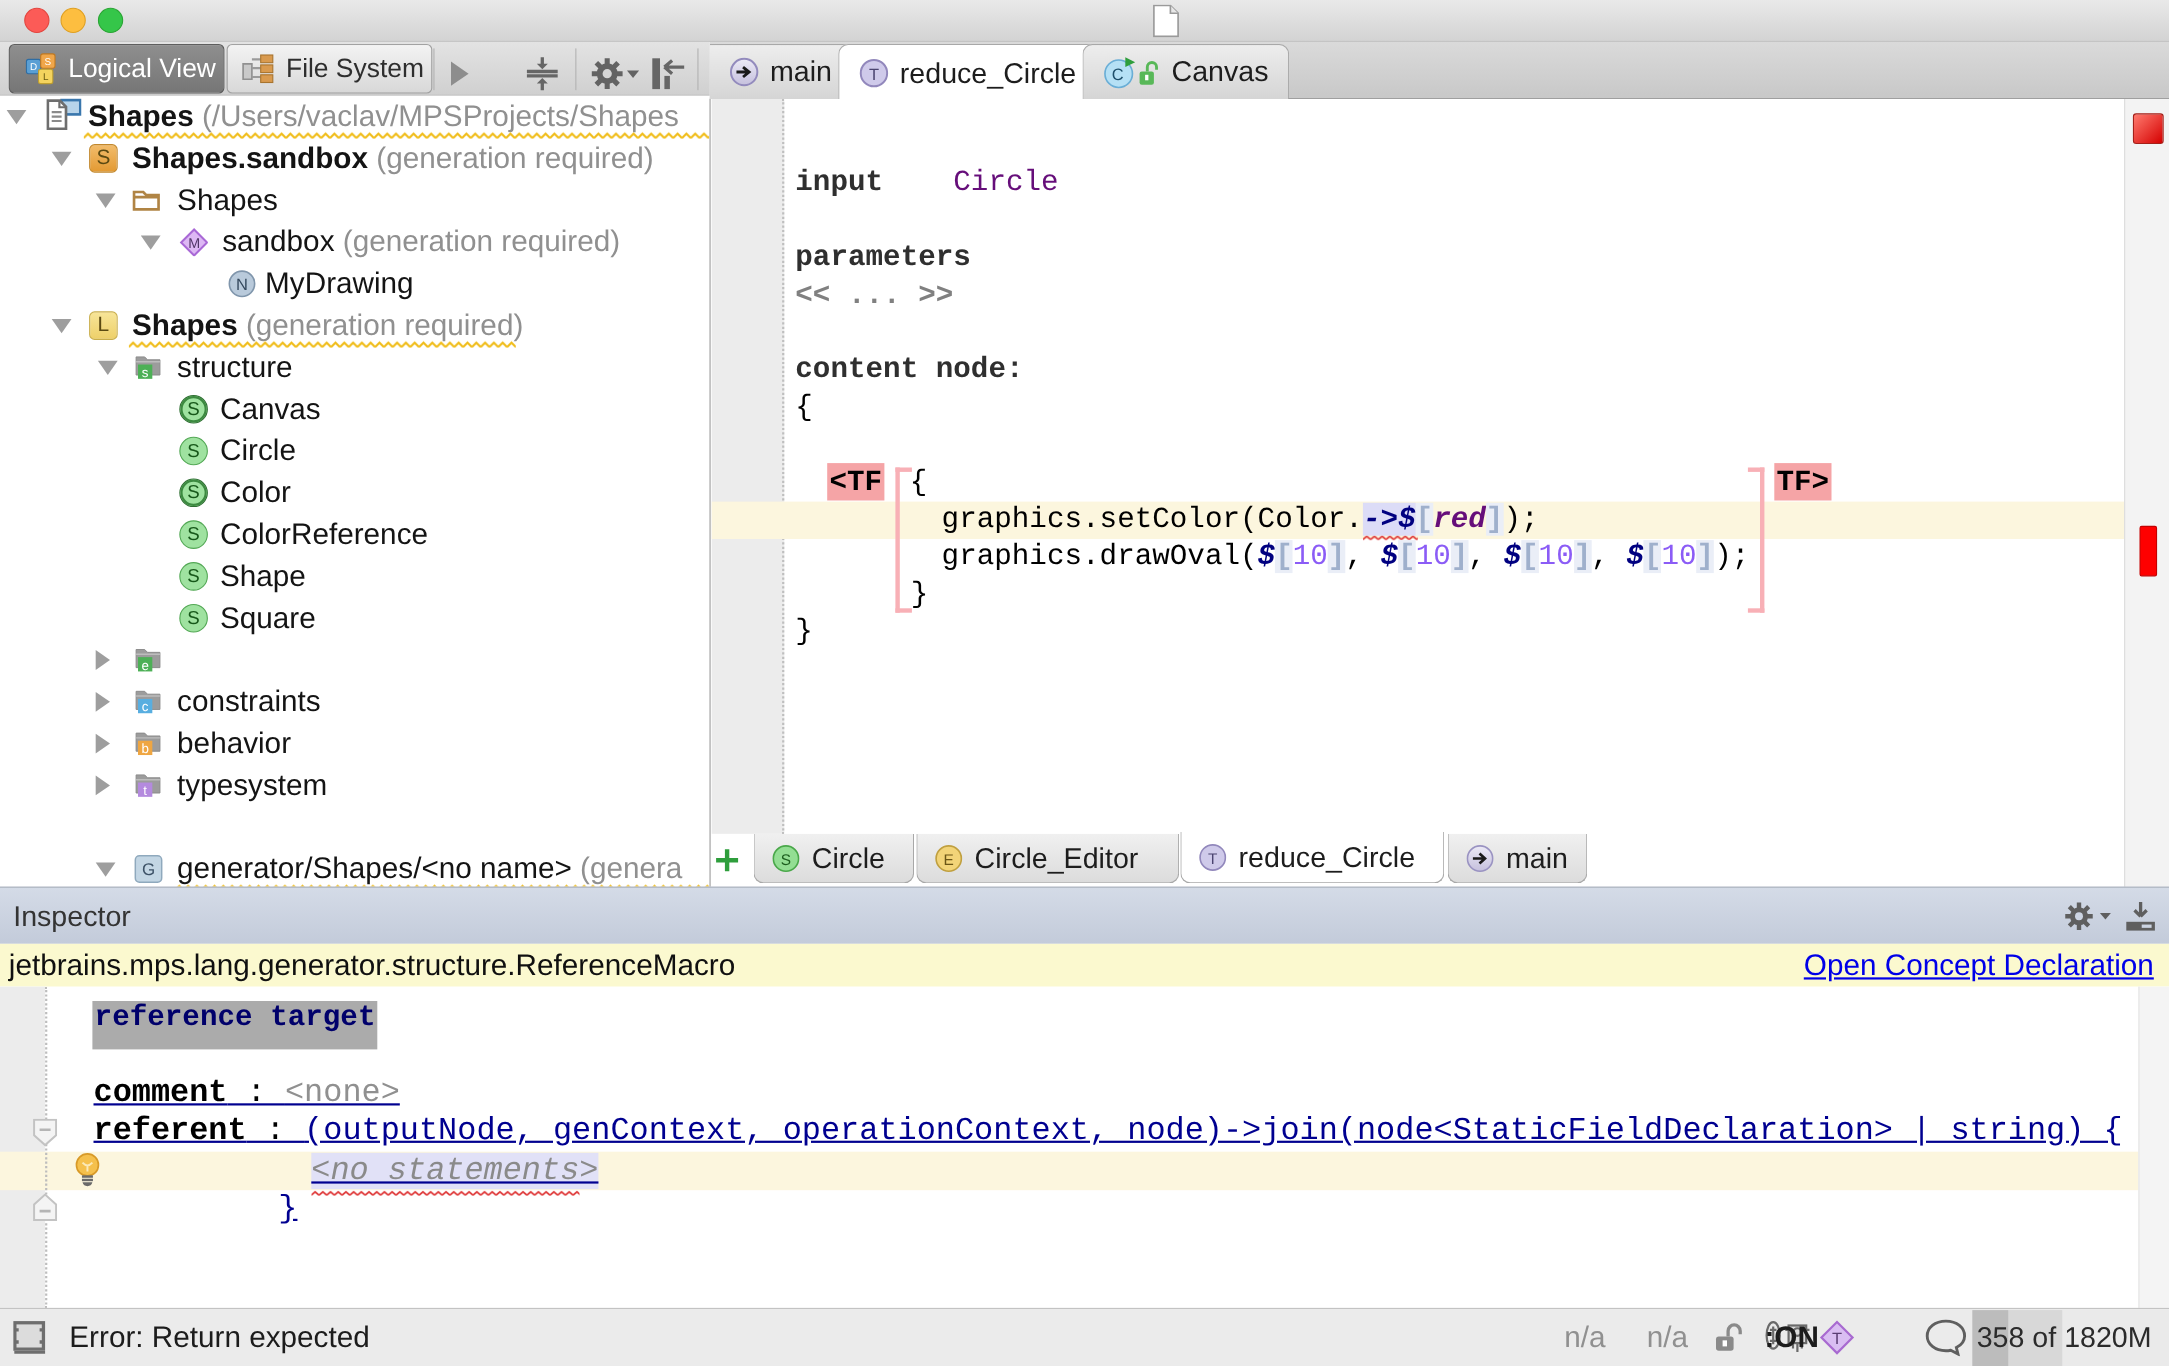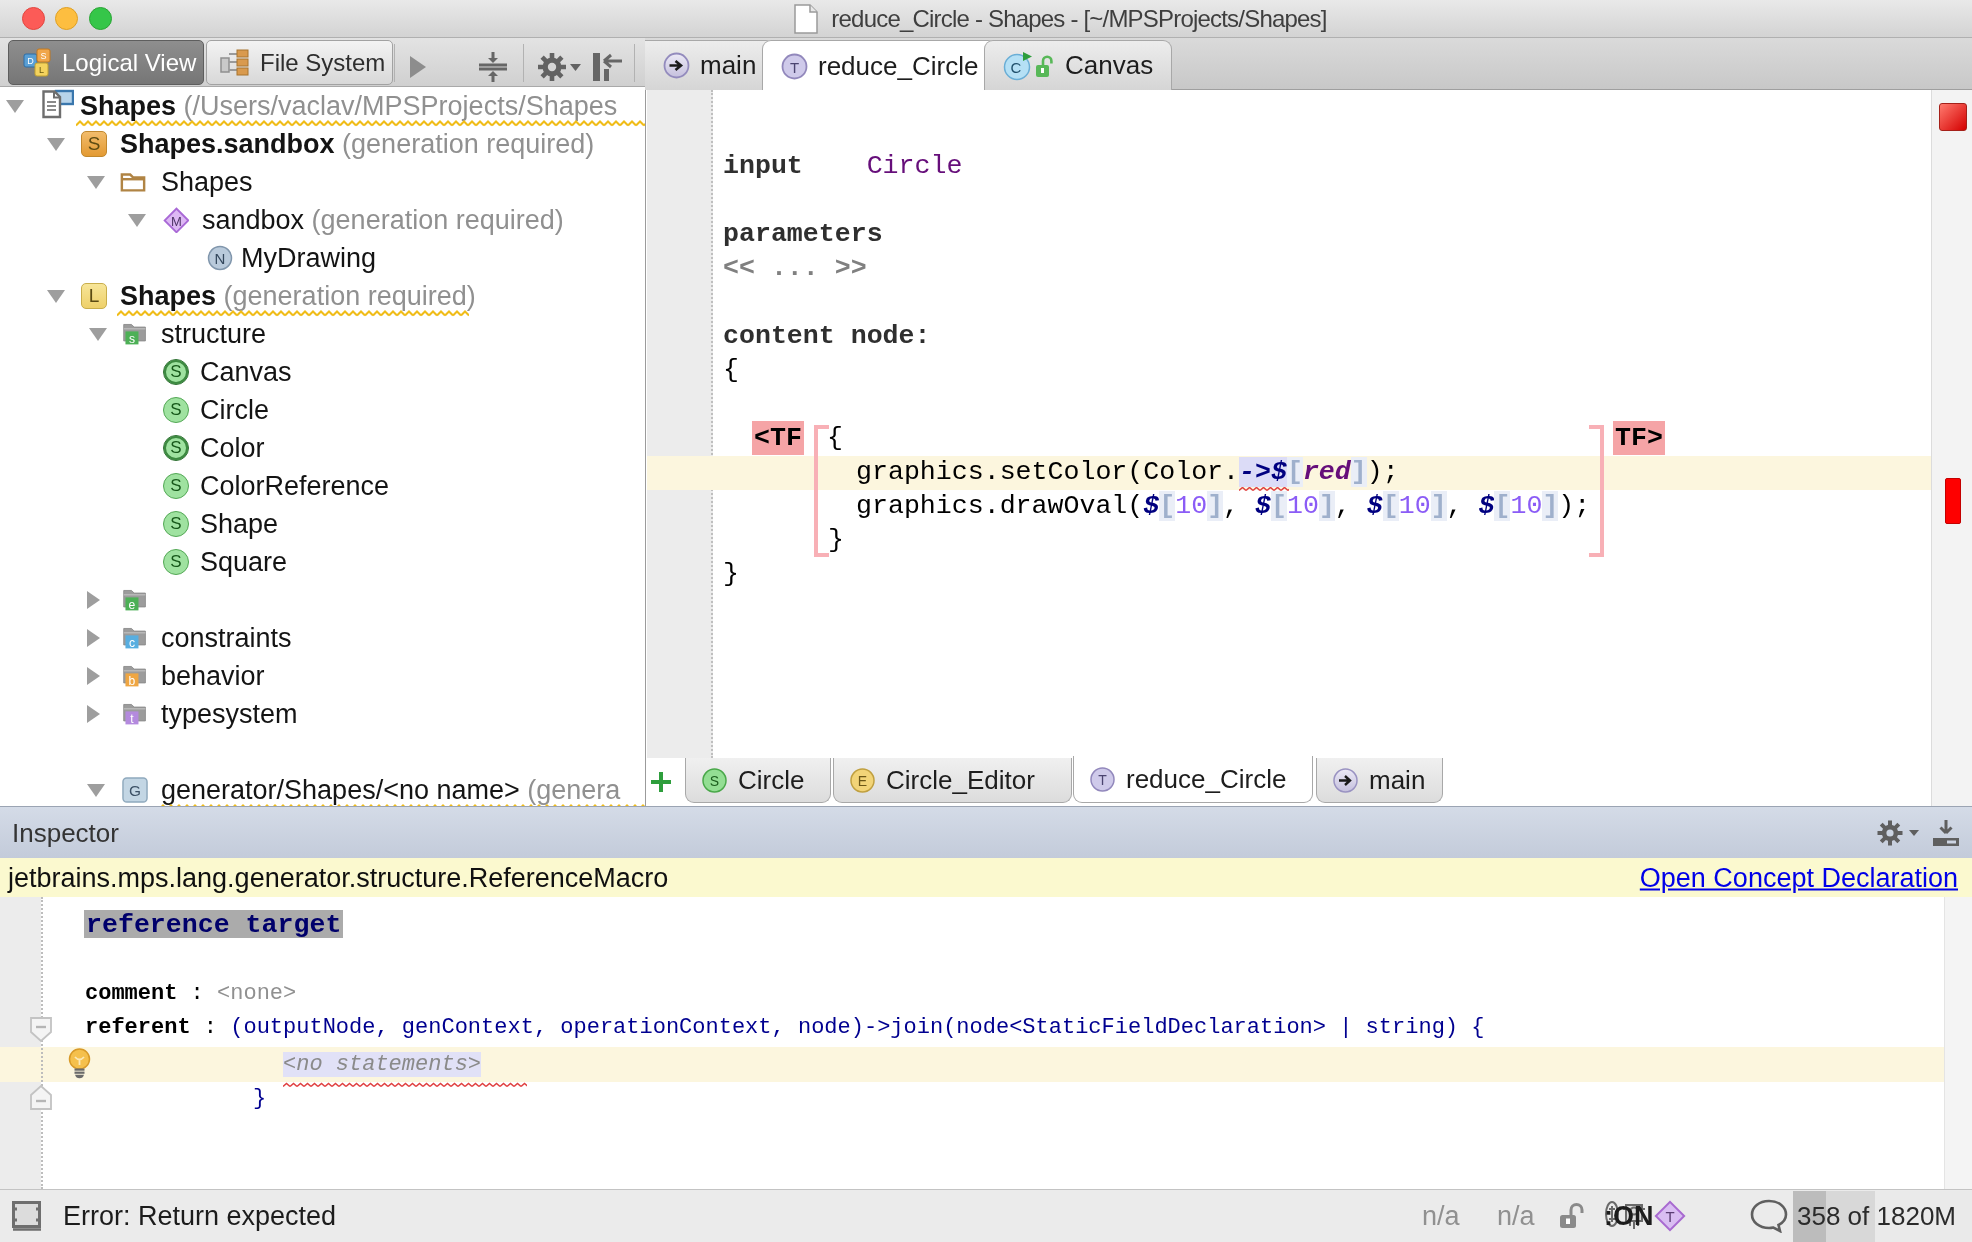--- a/index.html
+++ b/index.html
@@ -68,21 +68,21 @@
 
 .btab { position:absolute; height:45px; display:flex; align-items:center; gap:11px; font-size:26px; color:#1d1d1d; padding:0 16px; border:1px solid #a8a8a8; border-top:none; border-radius:0 0 9px 9px; background:linear-gradient(#f0f0f0,#dcdcdc); }
 .btab.sel { background:#fff; border-top:none; }
 
 
 #insp-hdr { left:0; top:806px; width:1972px; height:52px; background:linear-gradient(#d4dbe7,#c3cbda); border-top:1px solid #9ba4b3; font-size:26px; color:#343434; }
 #insp-yellow { left:0; top:858px; width:1972px; height:39px; background:#fbf9cf; font-size:27px; color:#101010; }
 #insp-body { left:0; top:897px; width:1972px; height:292px; background:#fff; }
 #insp-gutter-line { position:absolute; left:41px; top:0; height:292px; border-left:2px dotted #bdbdbd; }
 #insp-scroll { position:absolute; left:1944px; top:0; width:28px; height:292px; background:#f4f4f4; border-left:1px solid #e4e4e4; }
-.il { position:absolute; font-size:22px; line-height:34px; height:34px; white-space:pre; font-family:"Liberation Mono", monospace; color:#000090; }
+.il { position:absolute; font-size:29px; line-height:34px; height:34px; white-space:pre; font-family:"Liberation Mono", monospace; color:#000090;text-decoration:underline; }
 .ik { font-weight:bold; color:#000; }
 #insp-caret { position:absolute; left:0; top:150px; width:1944px; height:35px; background:#fcf6de; }
 .lavender { background:#e1e1f7; color:#8a8a8a; font-style:italic; }
 
 
 #statusbar { left:0; top:1189px; width:1972px; height:53px; background:#ebebeb; border-top:1px solid #c3c3c3; font-size:27px; color:#1c1c1c; }
 .sb { position:absolute; top:50%; transform:translateY(-50%); white-space:nowrap; }
 </style>
 </head>
 <body>
@@ -100,21 +100,20 @@
 
 <div id="titlebar" class="abs">
   <div id="tl-r" class="tl"></div>
     <div id="tl-y" class="tl"></div>
     <div id="tl-g" class="tl"></div>
   <div id="title-c" class="abs">
     <svg width="26" height="30" viewBox="0 0 26 30">
         <path d="M2 1 h15 l7 7 v21 h-22 z" fill="#fff" stroke="#9a9a9a" stroke-width="1.5"></path>
         <path d="M17 1 v7 h7" fill="#e8e8e8" stroke="#9a9a9a" stroke-width="1.5"></path>
       </svg>
-    <span>reduce_Circle - Shapes - [~/MPSProjects/Shapes]</span>
   </div>
 </div>
 
 <div id="toolbar" class="abs">
   <div id="btn-lv" class="navbtn">
       <svg width="30" height="30" viewBox="0 0 30 30">
 <rect x="1" y="6" width="13" height="13" rx="2" fill="#5a9fd4" stroke="#2e6da4" stroke-width="1"></rect>
 <text x="7.5" y="16" font-size="9" fill="#fff" text-anchor="middle" font-family="Liberation Sans">D</text>
 <rect x="14" y="1" width="13" height="13" rx="2" fill="#f0a64a" stroke="#c07820" stroke-width="1"></rect>
 <text x="20.5" y="11" font-size="9" fill="#fff" text-anchor="middle" font-family="Liberation Sans">S</text>
@@ -423,21 +422,21 @@
   </div>
 <div id="insp-yellow" class="abs">
   <span class="sb" style="left:8px">jetbrains.mps.lang.generator.structure.ReferenceMacro</span>
   <span class="sb" style="right:14px; color:#0000e8; text-decoration:underline">Open Concept Declaration</span>
 </div>
 <div id="insp-body" class="abs">
   <div class="abs" style="left:0;top:0;width:41px;height:292px;background:#ececec"></div>
   <div id="insp-caret"></div>
   <div id="insp-gutter-line"></div>
   <div id="insp-scroll"></div>
-  <div class="abs mono" style="left:84px;top:13px;height:28px;line-height:31px;background:#ababab;padding:0 2px;font-size:26.6px;font-weight:bold;color:#00006b">reference target</div>
+  <div class="abs mono" style="left:84px;top:13px;height:44px;line-height:31px;background:#ababab;padding:0 2px;font-size:26.6px;font-weight:bold;color:#00006b">reference target</div>
 <div class="il" style="left:85px;top:80px"><span class="ik">comment</span><span style="color:#000"> : </span><span style="color:#909090">&lt;none&gt;</span></div>
 <div class="il" style="left:85px;top:114px"><span class="ik">referent</span><span style="color:#000"> : </span>(outputNode, genContext, operationContext, node)-&gt;join(node&lt;StaticFieldDeclaration&gt; | string) {</div>
 <div class="il" style="left:283px;top:151px"><span class="lavender">&lt;no statements&gt;</span></div>
 <svg class="zz" style="left:283px;top:185px" width="244" height="6">
       <rect width="244" height="6" fill="url(#zzr)"></rect>
     </svg>
 <div class="il" style="left:253px;top:185px;color:#000090">}</div>
 <svg class="abs" style="left:66px;top:151px" width="27" height="31" viewBox="0 0 27 31">
 <circle cx="13.5" cy="11" r="10" fill="#f5c04c" stroke="#d89a28" stroke-width="1.5"></circle>
 <path d="M9 9 q4.5 5 9 0 M13.5 12 v5" stroke="#fbe9b8" stroke-width="1.8" fill="none"></path>

